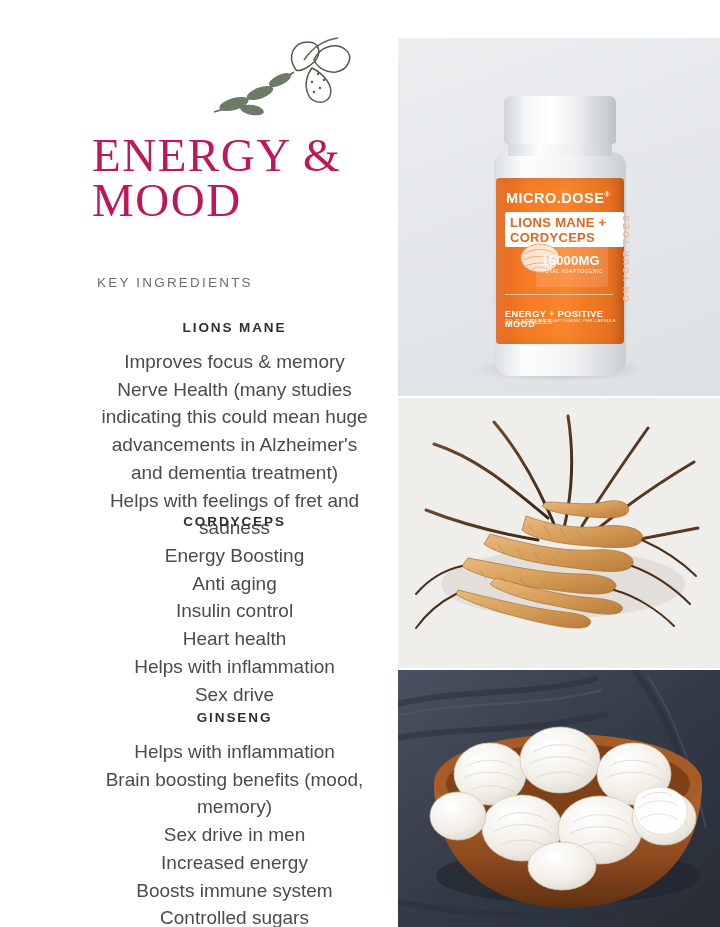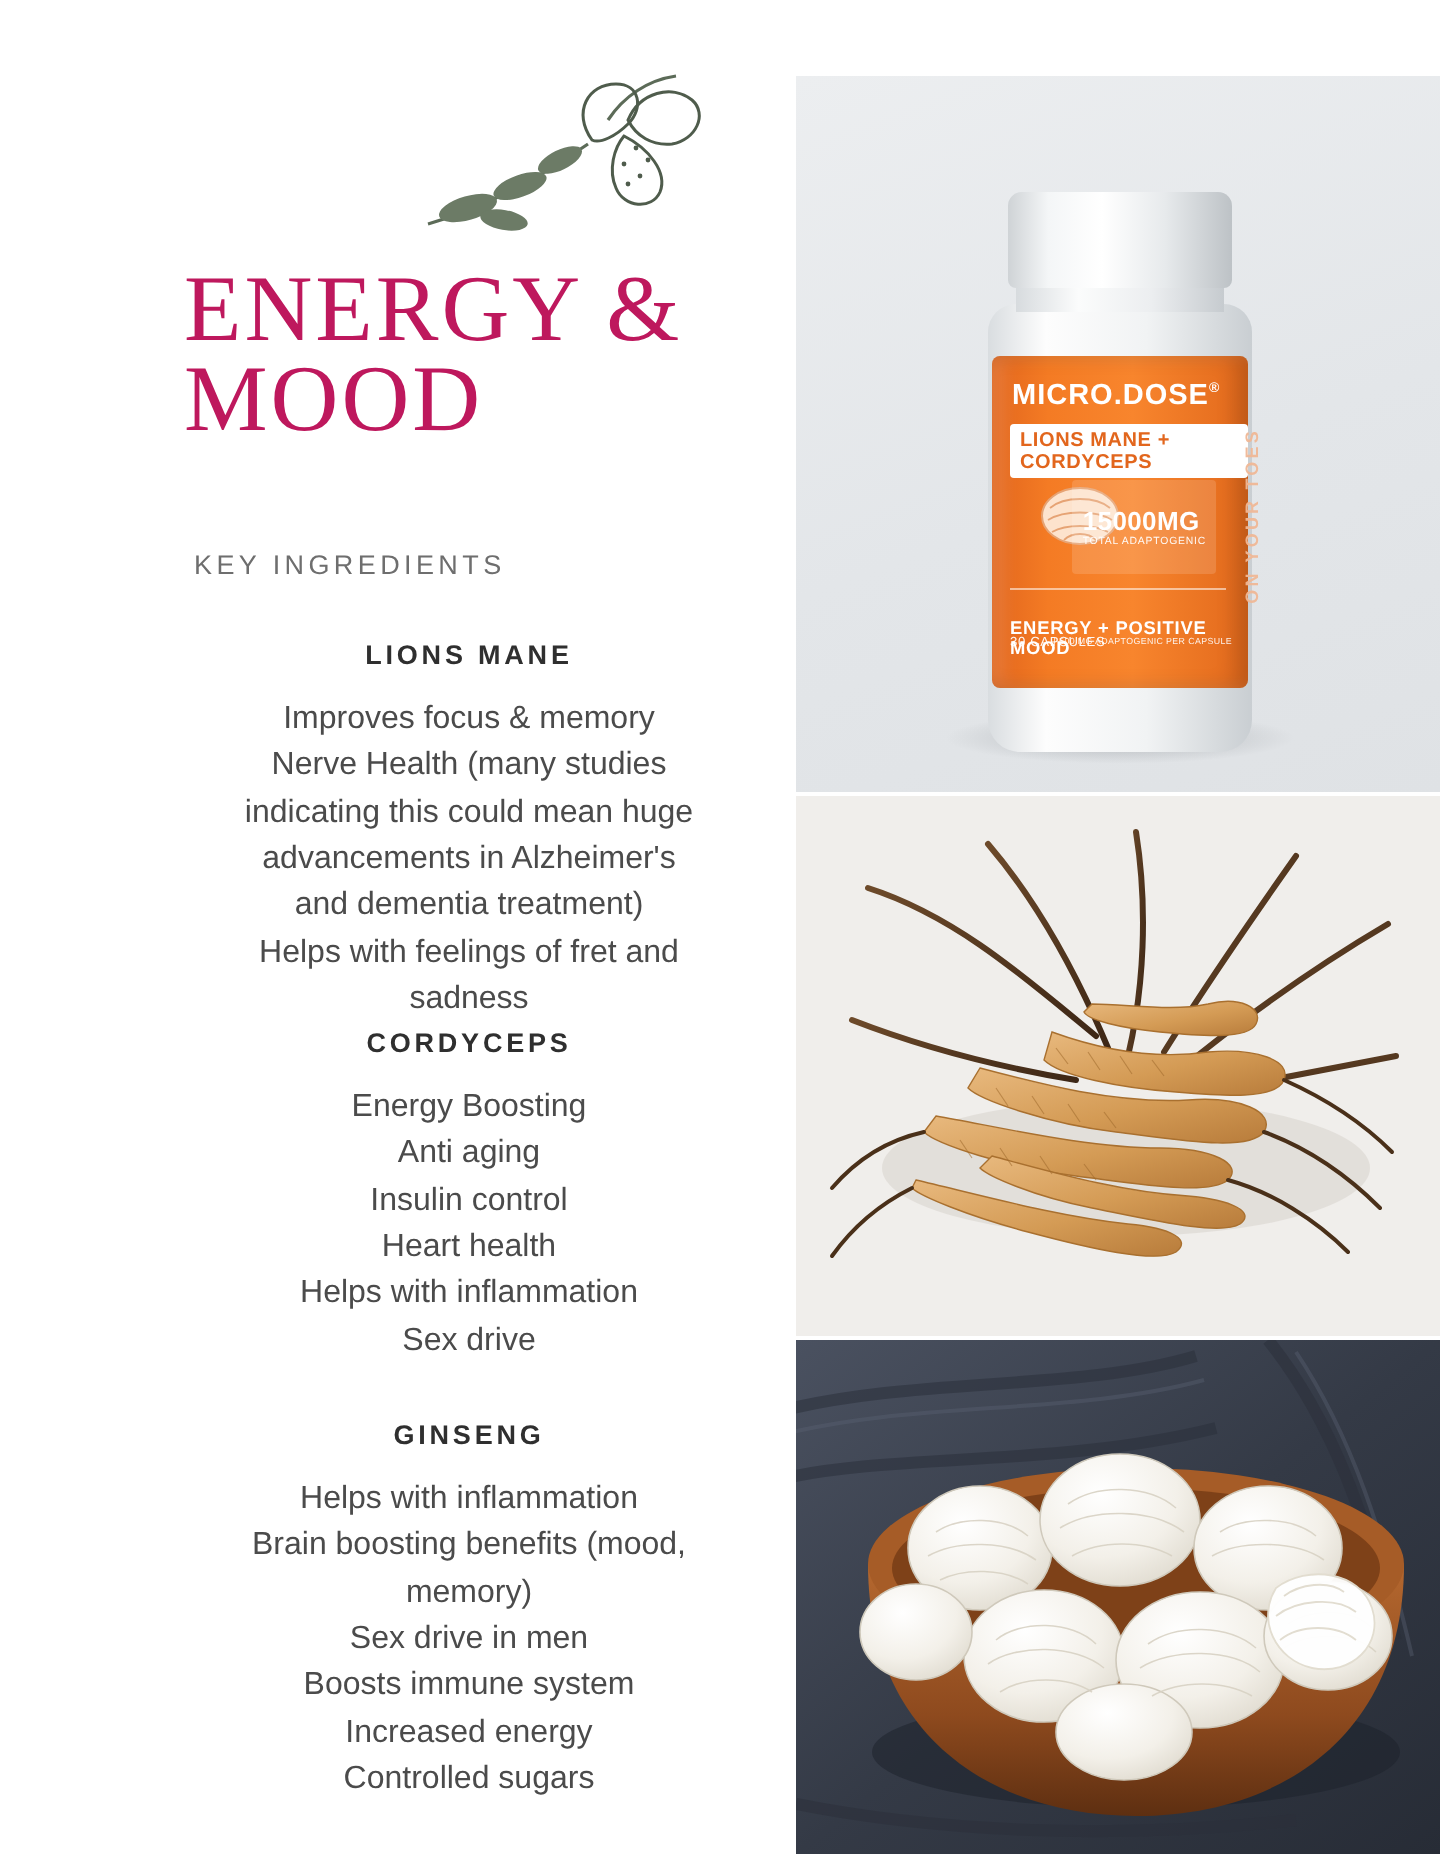--- a/index.html
+++ b/index.html
@@ -69,21 +69,21 @@
     font-size: 13.5px;
     letter-spacing: 1.9px;
     font-weight: bold;
     color: #2f2f2f;
     margin-bottom: 13px;
   }
   .bullets {
     list-style: none;
     margin: 0;
     padding: 0;
-    font-size: 16px;
+    font-size: 19px;
     line-height: 1.46;
     color: #4b4b4b;
   }
   .bullets li { margin: 0; padding: 0; }
 
   #sec-lions { top: 320px; }
   #sec-cordyceps { top: 514px; }
   #sec-ginseng { top: 710px; }
 
   
@@ -173,21 +173,21 @@
     font-size: 7px;
     vertical-align: super;
   }
   .strain-pill {
     position: absolute;
     left: 9px;
     top: 34px;
     padding: 2.5px 5px;
     background: #ffffff;
     color: #e2661d;
-    font-size: 10px;
+    font-size: 13px;
     font-weight: bold;
     letter-spacing: 0.3px;
     border-radius: 2px;
   }
   .mush-art {
     position: absolute;
     left: 16px;
     top: 58px;
     width: 56px;
     height: 46px;
@@ -334,22 +334,22 @@
     </ul>
   </div>
 
   <div class="section" id="sec-ginseng">
     <div class="section-title">GINSENG</div>
     <ul class="bullets">
       <li>Helps with inflammation</li>
       <li>Brain boosting benefits (mood,</li>
       <li>memory)</li>
       <li>Sex drive in men</li>
+      <li>Increased energy</li>
       <li>Boosts immune system</li>
-      <li>Increased energy</li>
       <li>Controlled sugars</li>
     </ul>
   </div>
 </div>
 
 <div class="right-col">
 
   <div class="photo" id="photo-bottle">
     <div class="bottle-shadow"></div>
     <div class="bottle">

